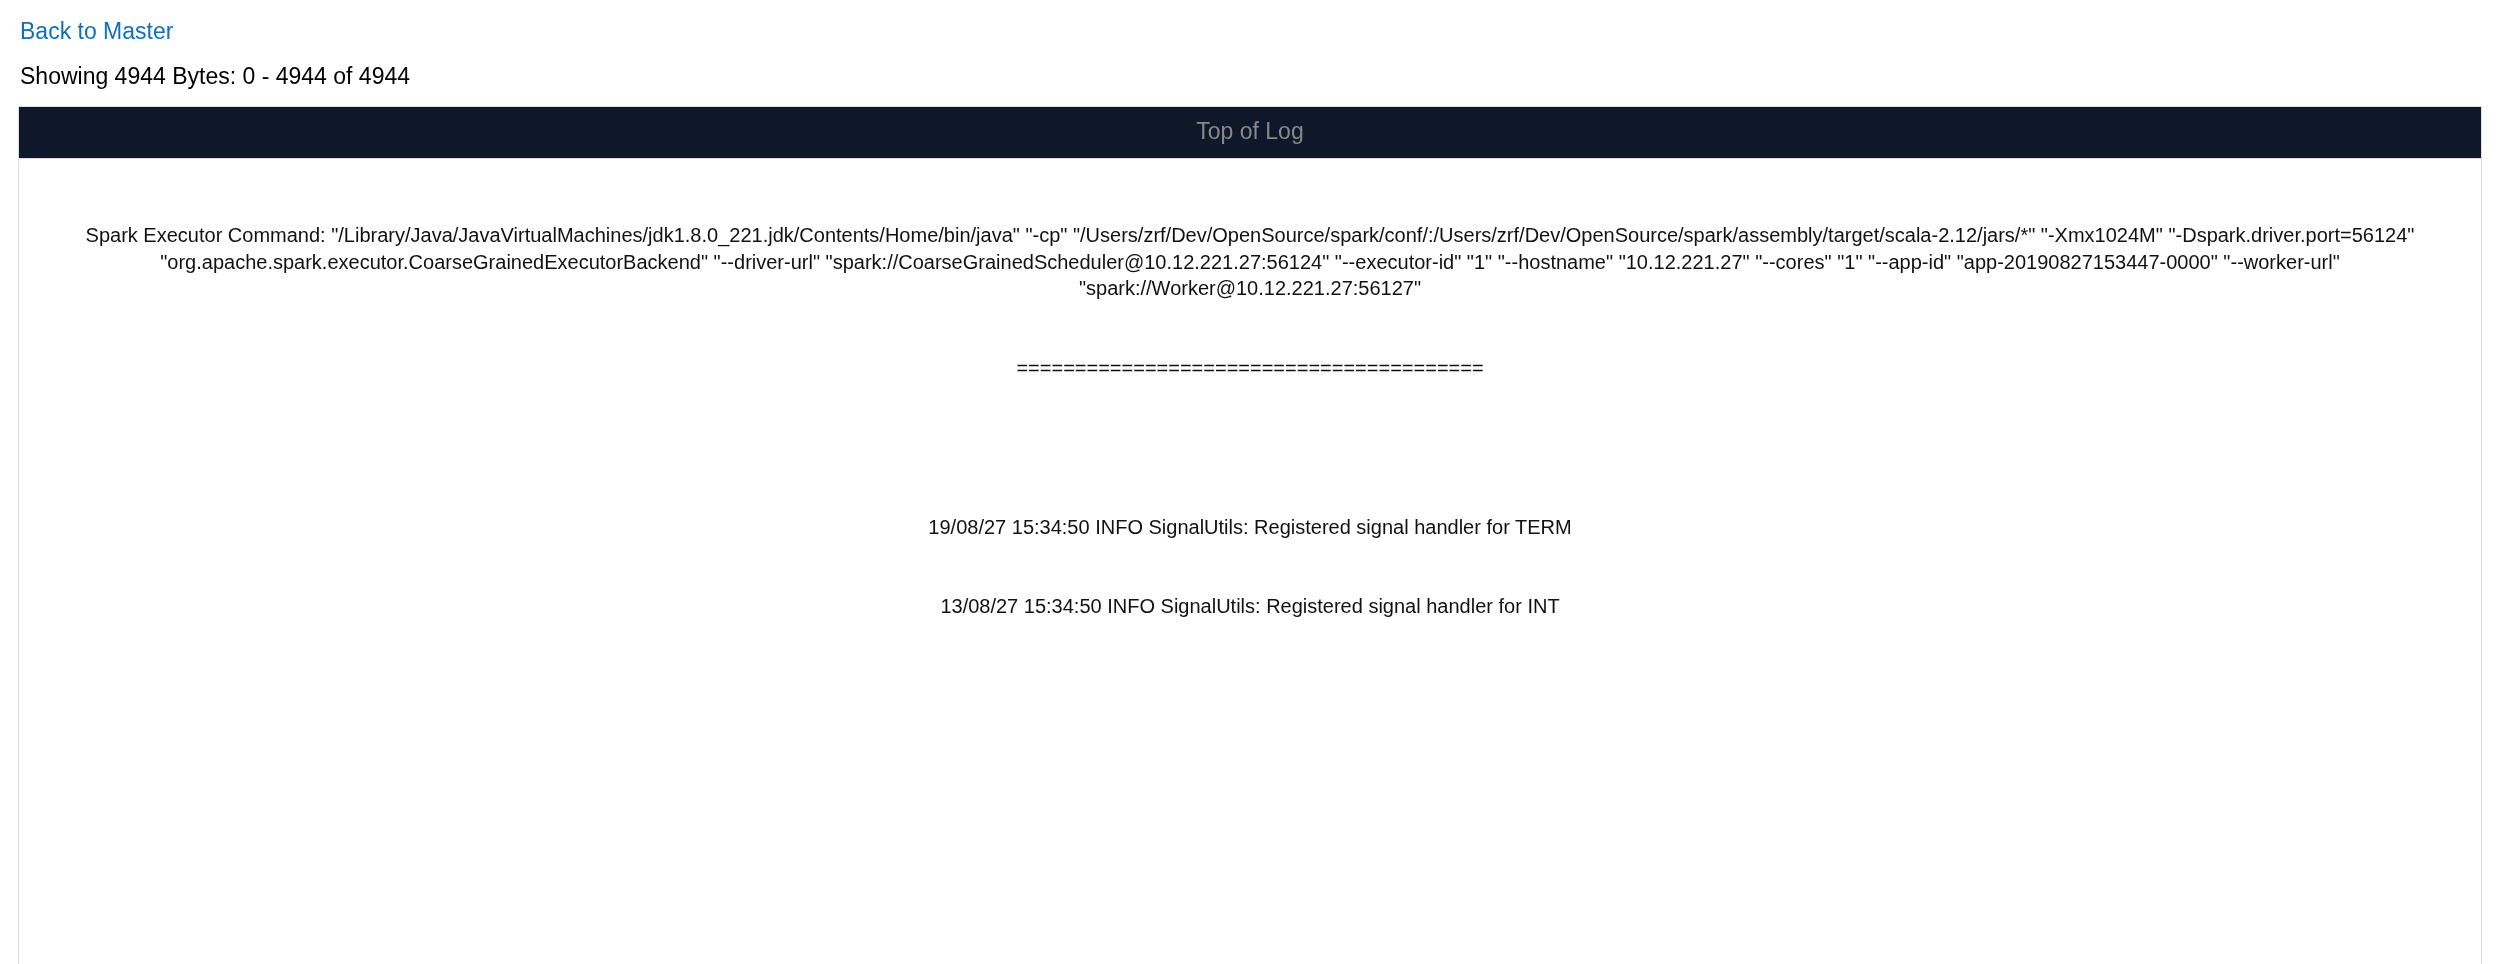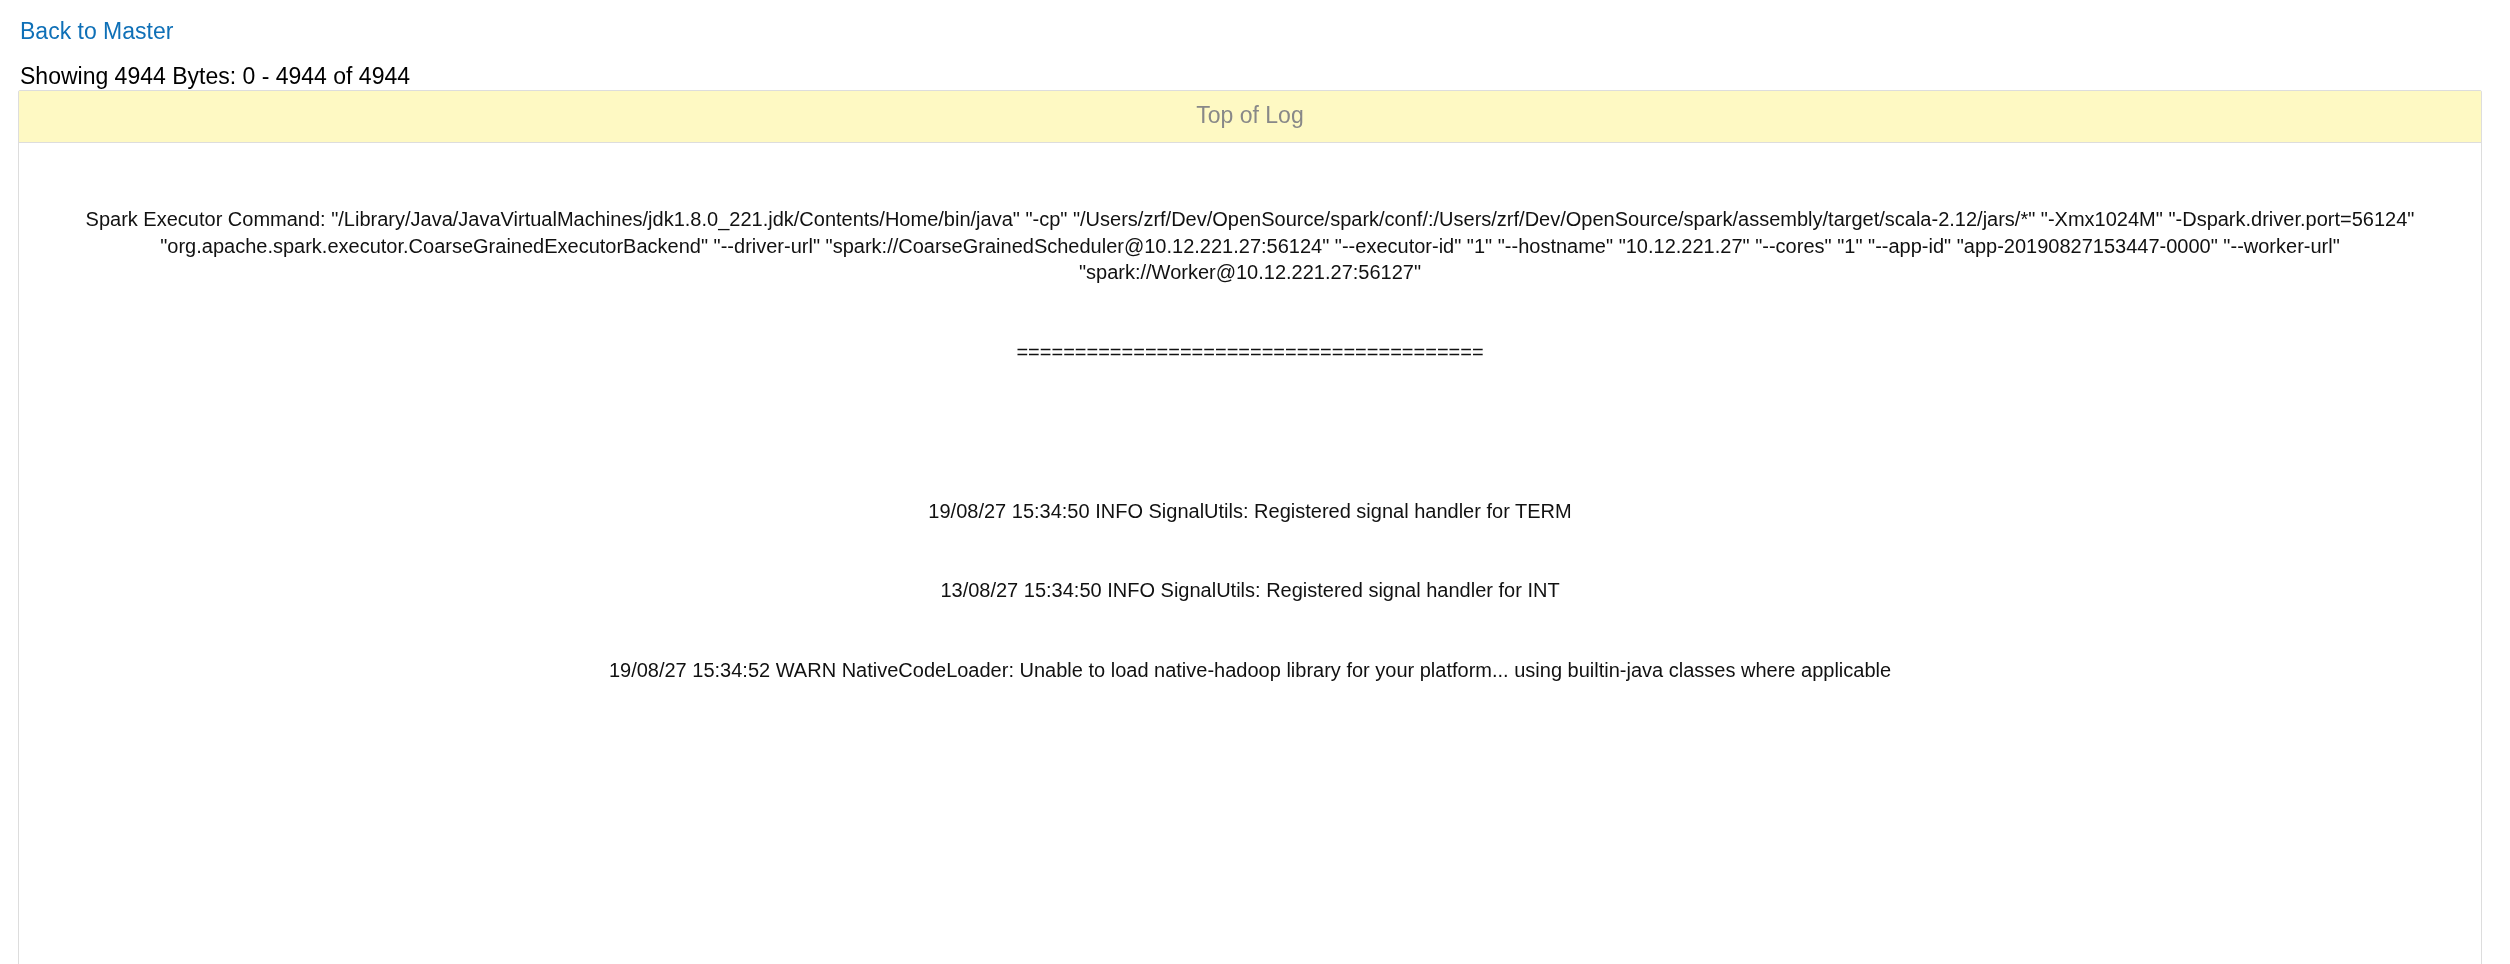--- a/index.html
+++ b/index.html
@@ -23,31 +23,31 @@
     display: inline-block;
     color: #0f70b7;
     font-size: 23px;
     text-decoration: none;
     margin: 8px 12px 6px 2px;
     cursor: pointer;
   }
   .showing-line {
     font-size: 23px;
     color: #000;
-    margin: 12px 0 0 2px;
+    margin: 12px 0 16px 2px;
   }
   .log-panel {
     border: 1px solid #dddddd;
     border-radius: 2px;
     background: #ffffff;
     box-sizing: border-box;
     width: 2464px;
   }
   .log-header {
-    background: #fef9c3;
+    background: #0f172a;
     border-bottom: 1px solid #dddddd;
     text-align: center;
     padding: 11px 0 13px 0;
     font-size: 23px;
     color: #888888;
   }
   .log-body {
     padding: 10px 12px 8px 12px;
     font-size: 20px;
     line-height: 26.5px;
@@ -74,21 +74,20 @@
   <div class="showing-line">Showing 4944 Bytes: 0 - 4944 of 4944</div>
 
   <div class="log-panel">
     <div class="log-header">Top of Log</div>
     <div class="log-body">
       <div class="log-line">Spark Executor Command: "/Library/Java/JavaVirtualMachines/jdk1.8.0_221.jdk/Contents/Home/bin/java" "-cp" "/Users/zrf/Dev/OpenSource/spark/conf/:/Users/zrf/Dev/OpenSource/spark/assembly/target/scala-2.12/jars/*" "-Xmx1024M" "-Dspark.driver.port=56124" "org.apache.spark.executor.CoarseGrainedExecutorBackend" "--driver-url" "spark://CoarseGrainedScheduler@10.12.221.27:56124" "--executor-id" "1" "--hostname" "10.12.221.27" "--cores" "1" "--app-id" "app-20190827153447-0000" "--worker-url" "spark://Worker@10.12.221.27:56127"</div>
       <div class="log-line">========================================</div>
       <div class="log-line blank"></div>
       <div class="log-line">19/08/27 15:34:50 INFO SignalUtils: Registered signal handler for TERM</div>
       <div class="log-line">13/08/27 15:34:50 INFO SignalUtils: Registered signal handler for INT</div>
-      <div class="log-line">19/08/27 15:34:52 WARN NativeCodeLoader: Unable to load native-hadoop library for your platform... using builtin-java classes where applicable</div>
       
       
       
       
       
       
       
       
       
       

